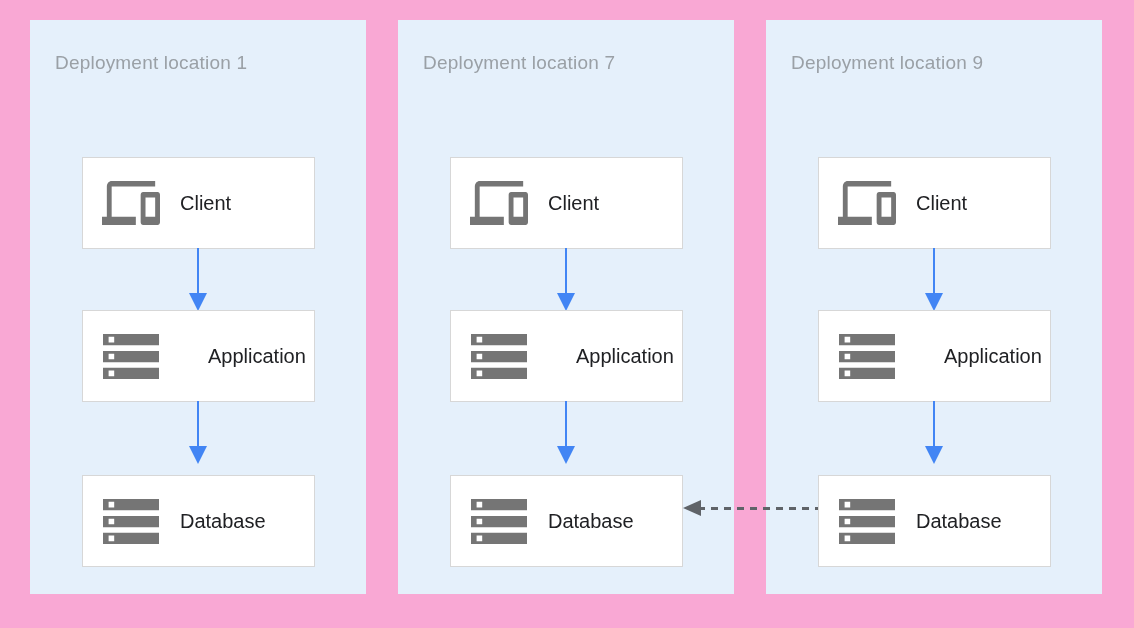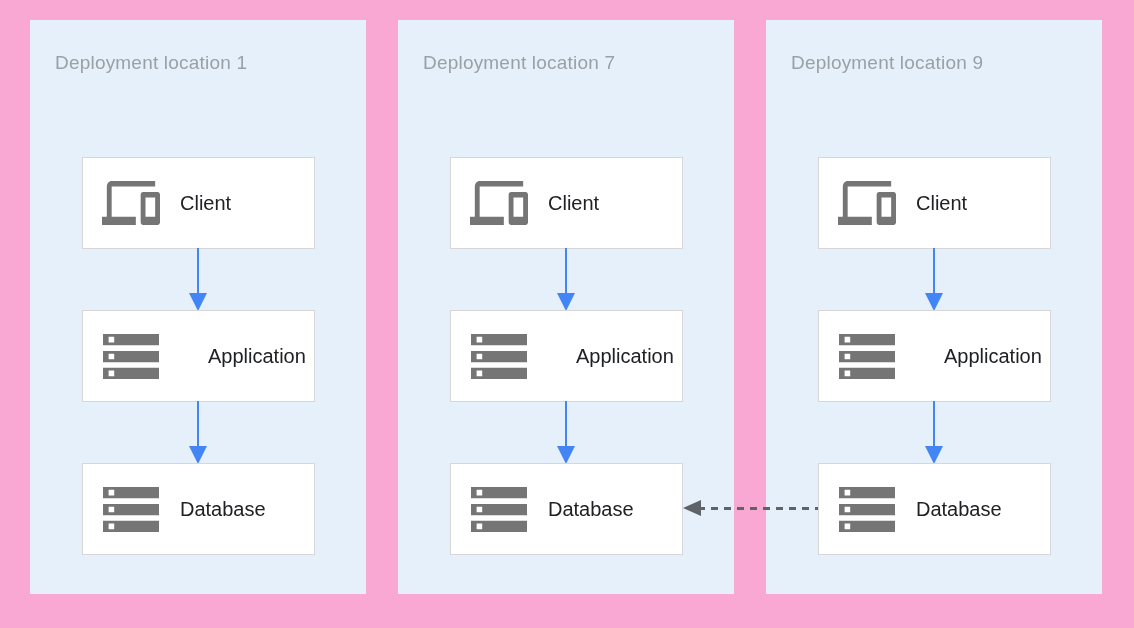--- a/index.html
+++ b/index.html
@@ -40,21 +40,21 @@
     width: 231px;
     height: 90px;
     background: #ffffff;
     border: 1px solid #D7D7D7;
     display: flex;
     align-items: center;
     box-sizing: content-box;
   }
   .node-client      { top: 137px; }
   .node-application { top: 290px; gap: 28px; }
-  .node-database    { top: 443px; }
+  .node-database    { top: 455px; }
   .node-icon {
     margin-left: 18px;
     width: 60px;
     display: flex;
     justify-content: center;
     align-items: center;
     flex: none;
   }
   .node-icon svg { display: block; }
   .node-icon path { fill: #757575; }

